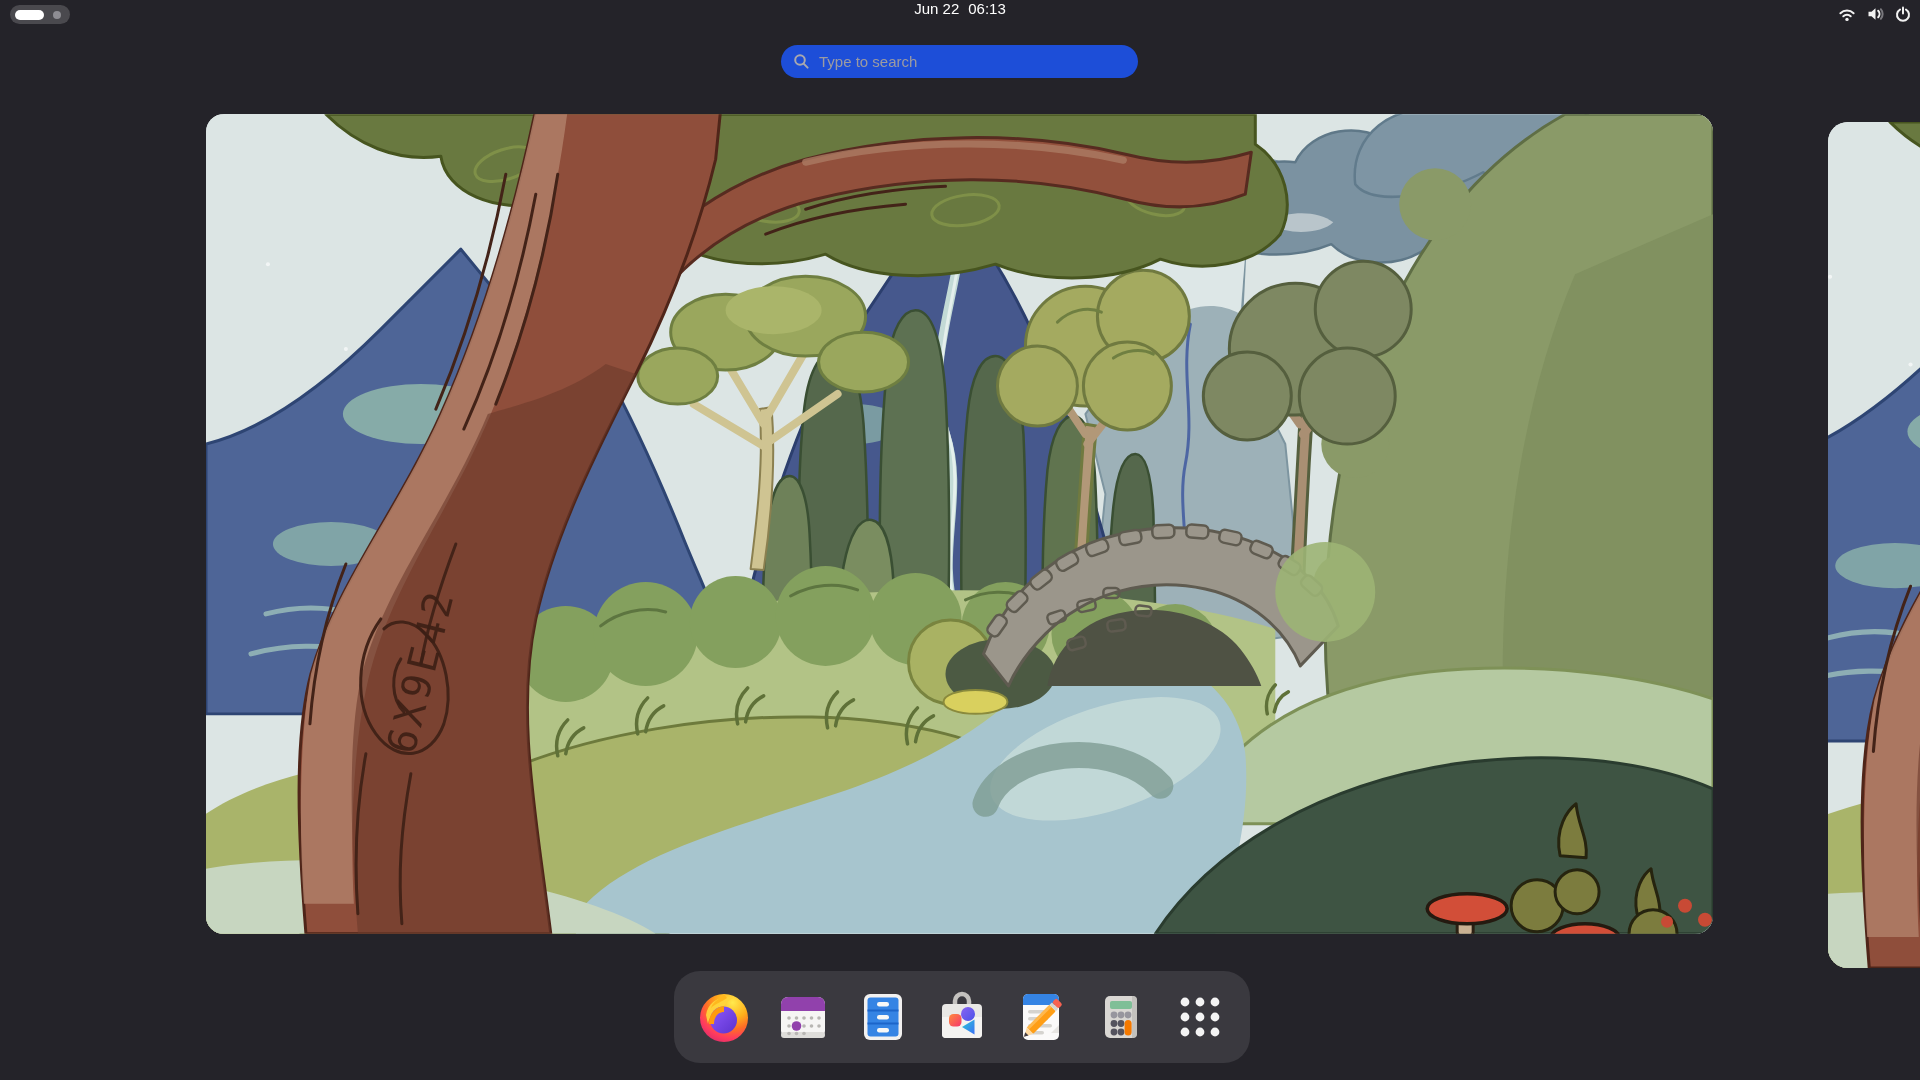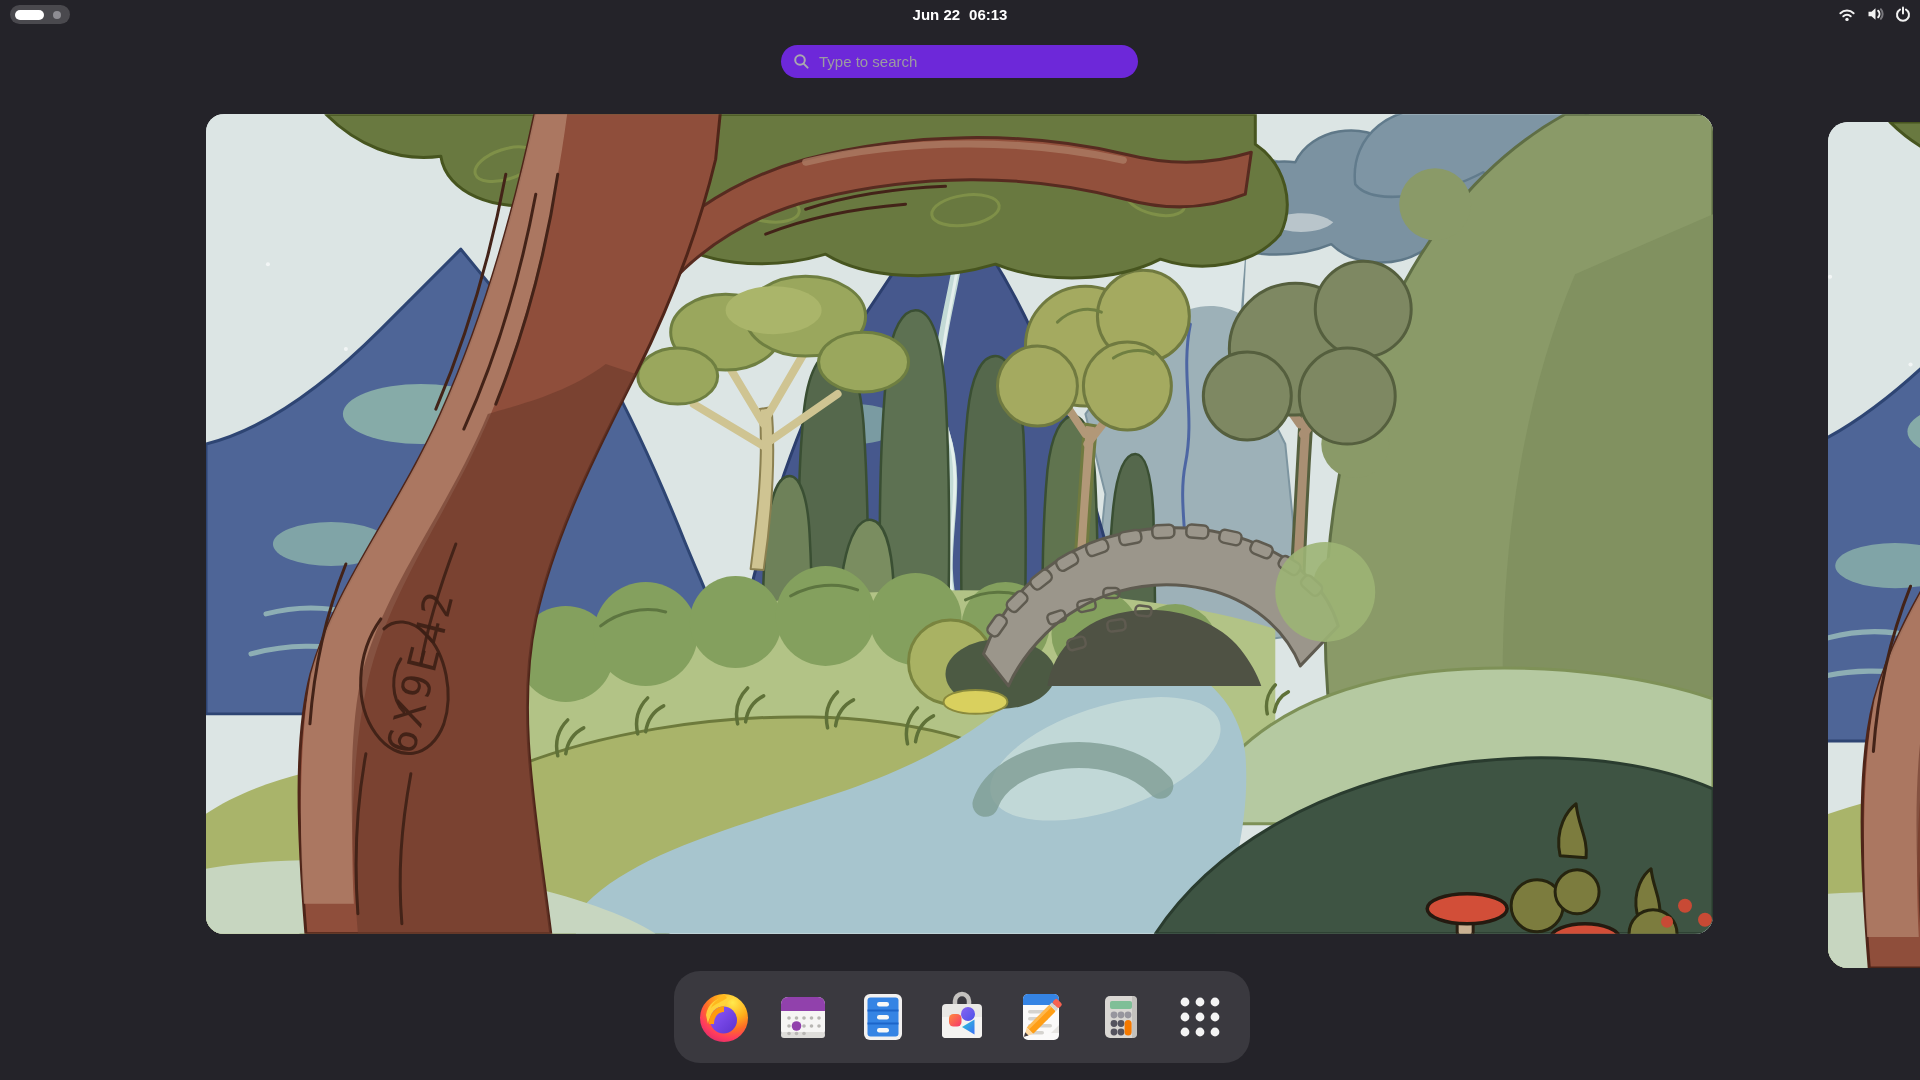--- a/index.html
+++ b/index.html
@@ -8,29 +8,29 @@
 
   
   .topbar { position:absolute; left:0; top:0; width:1920px; height:28px; }
   .ws-pill { position:absolute; left:10px; top:5px; width:60px; height:19px;
              background:#4a494e; border-radius:10px; cursor:pointer; }
   .ws-pill .active-ws { position:absolute; left:5px; top:4.5px; width:29px; height:10px;
              background:#ffffff; border-radius:5px; }
   .ws-pill .next-ws { position:absolute; left:43px; top:5.5px; width:8px; height:8px;
              background:#8e8d93; border-radius:50%; }
   .clock { position:absolute; left:50%; top:0; transform:translateX(-50%);
-           height:28px; display:flex; align-items:center; gap:9px;
-           color:#ffffff; font-size:15px; font-weight:bold; cursor:pointer; }
+           height:28px; display:flex; gap:9px;
+           color:#ffffff; font-size:15px; font-weight:normal; cursor:pointer; }
   .status { position:absolute; right:8px; top:0; height:28px;
             display:flex; align-items:center; gap:10px; }
   .status svg { display:block; cursor:pointer; }
 
   
   .searchbar { position:absolute; left:781px; top:45px; width:357px; height:33px;
-               background:#6d28d9; border-radius:17px; display:flex; align-items:center;
+               background:#1d4ed8; border-radius:17px; display:flex; align-items:center;
                padding:0 12px; gap:9px; }
   .searchbar input { flex:1; background:transparent; border:none; outline:none;
                color:#e8e8e8; font-size:15px; font-family:"Liberation Sans",sans-serif; }
   .searchbar input::placeholder { color:#9c9ba1; }
 
   
   .ws-main { position:absolute; left:206px; top:114px; width:1507px; height:820px;
              border-radius:18px; overflow:hidden; cursor:pointer; background:#dce5e4; }
   .ws-main svg { display:block; width:1507px; height:820px; }
   .ws-next { position:absolute; left:1828px; top:122px; width:92px; height:846px;

